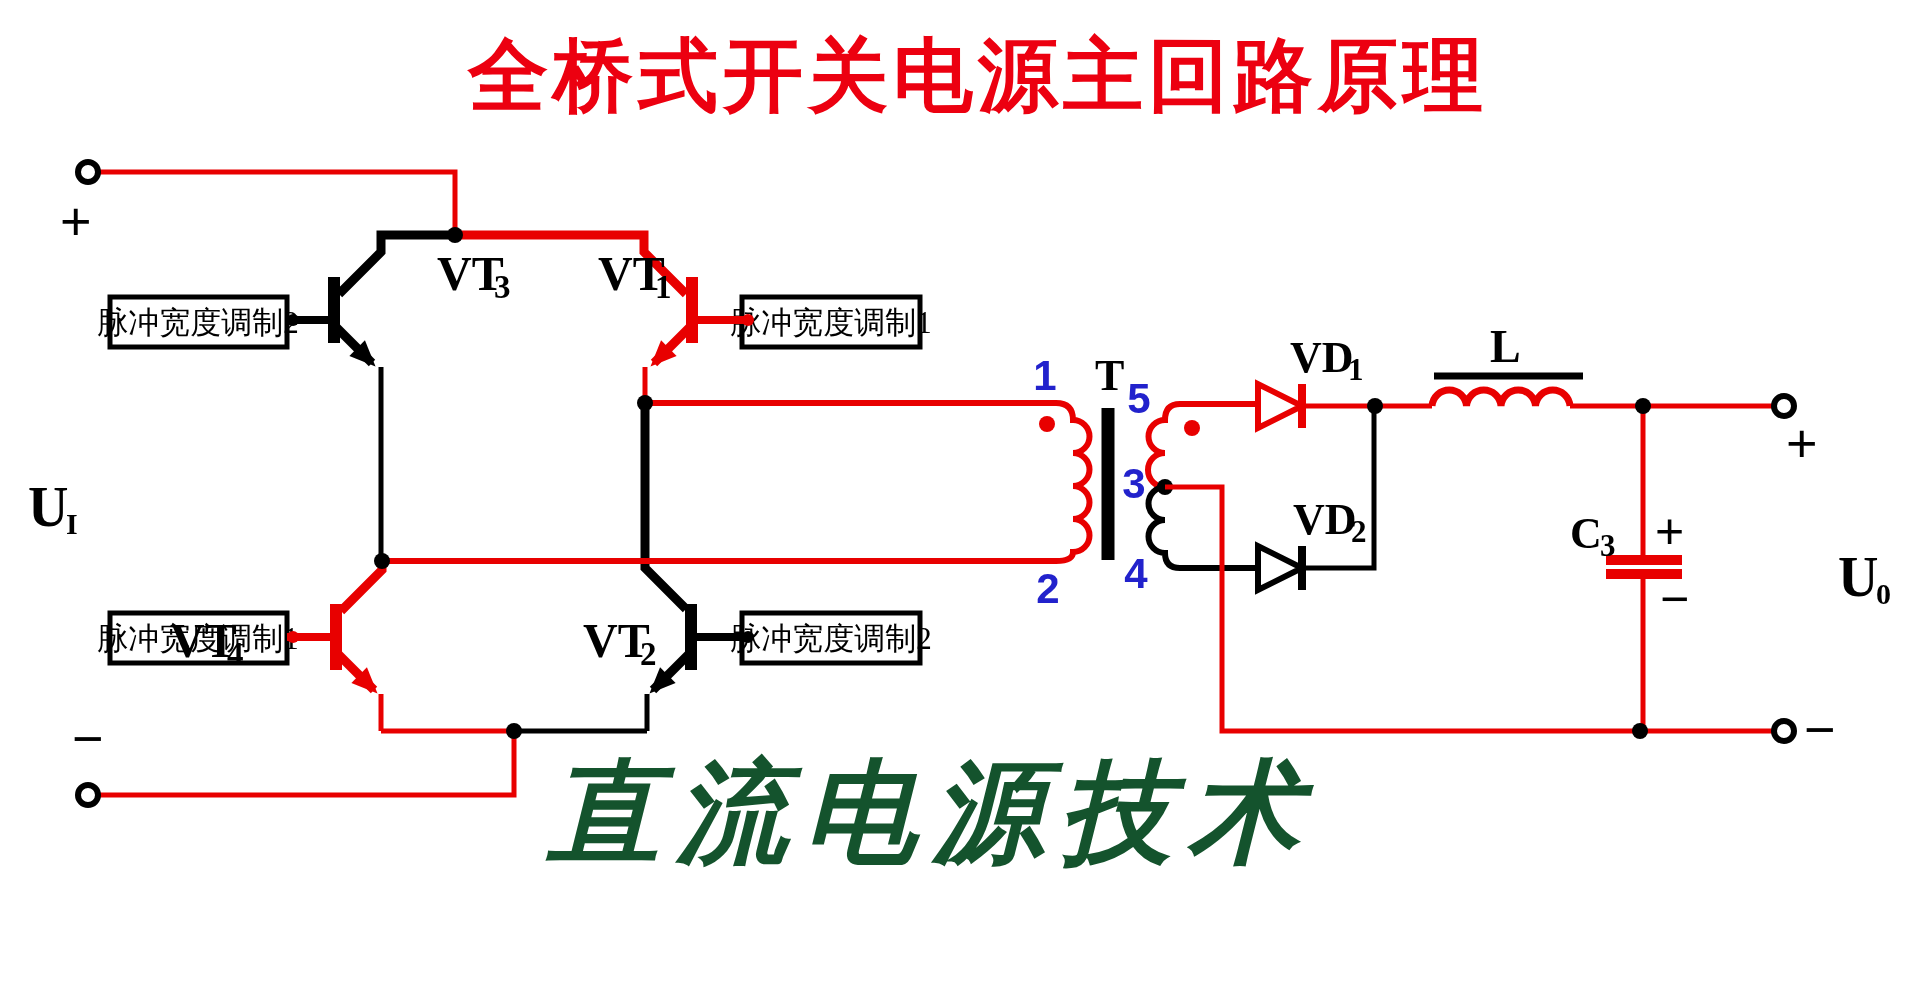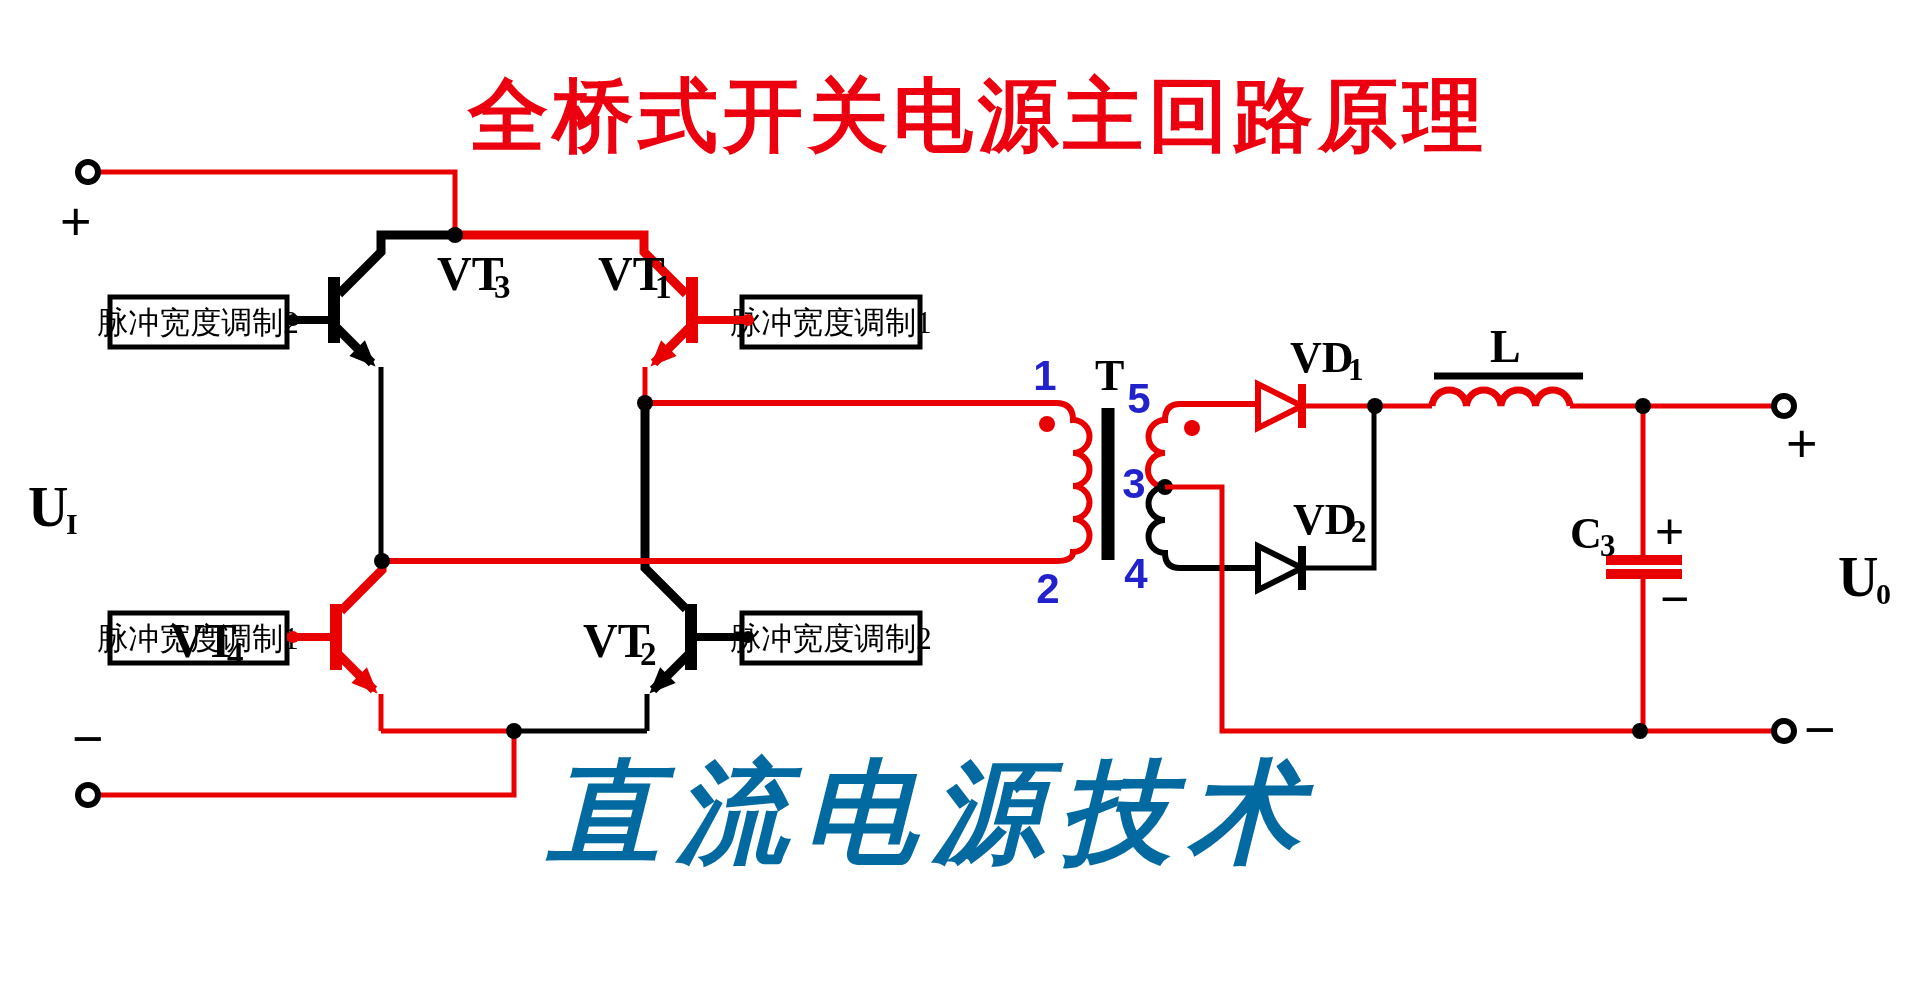--- a/index.html
+++ b/index.html
@@ -1,23 +1,23 @@
 <!DOCTYPE html>
 <html><head>
 <meta charset="utf-8">
 <style>
   html,body{margin:0;padding:0;background:#ffffff;}
   .stage{position:relative;width:1916px;height:1008px;background:#ffffff;overflow:hidden;
          font-family:"Liberation Sans",sans-serif;}
   .title{position:absolute;left:468px;top:34px;width:1000px;
          font-family:"Liberation Serif",serif;font-weight:bold;
-         font-size:80px;line-height:1.05;color:#ec0010;letter-spacing:5px;white-space:nowrap;margin-top:40px;}
+         font-size:80px;line-height:1.05;color:#ec0010;letter-spacing:5px;white-space:nowrap;}
   .watermark{position:absolute;left:548px;top:738px;
          font-family:Liberation Sans, sans-serif;font-weight:bold;font-style:italic;
-         font-size:112px;color:#0369a1;letter-spacing:16px;white-space:nowrap;text-align:right;}
+         font-size:112px;color:#14532d;letter-spacing:16px;white-space:nowrap;text-align:right;}
   svg{position:absolute;left:0;top:0;}
   svg text{font-family:"Liberation Sans",sans-serif;fill:#000;}
   .cjk{font-size:31px;font-family:"Liberation Serif",serif;}
   .blue{fill:#2222cc;font-weight:bold;}
   .comp{font-family:"Liberation Serif",serif;font-weight:bold;}
 </style>
 </head>
 <body>
 
 <div class="stage">

